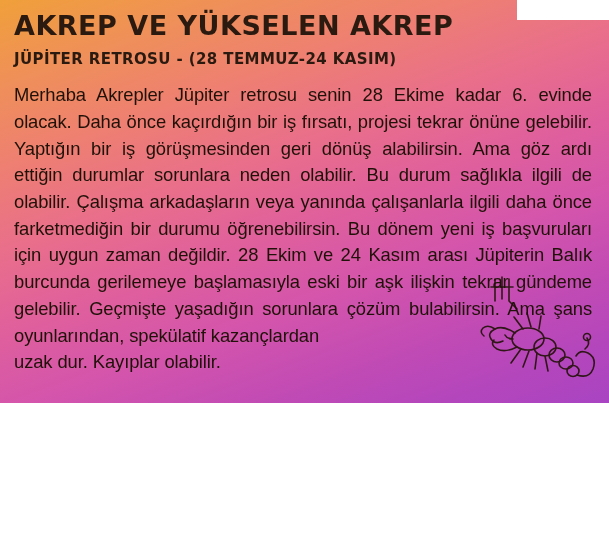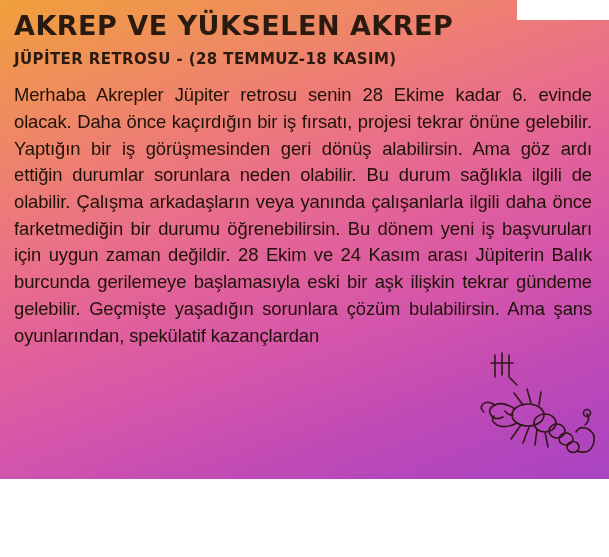--- a/index.html
+++ b/index.html
@@ -8,21 +8,21 @@
   }
   body {
     width: 609px;
     height: 557px;
     overflow: hidden;
     font-family: "DejaVu Sans", sans-serif;
   }
   .card {
     position: relative;
     width: 609px;
-    height: 479px;
+    height: 403px;
     box-sizing: border-box;
     background: linear-gradient(160deg,
         #f0a03a 0%,
         #ef8f5a 14%,
         #ee7f72 27%,
         #e96f8a 40%,
         #e0609c 53%,
         #d455ab 66%,
         #c24bb4 79%,
         #b446bc 90%,
@@ -94,22 +94,23 @@
 </style>
 </head>
 <body>
 
 <div class="card">
 
   <div class="corner-white"></div>
 
   <div class="content">
     <h1 class="title">AKREP VE YÜKSELEN AKREP</h1>
-    <h2 class="subtitle">JÜPİTER RETROSU - (28 TEMMUZ-18 KASIM)</h2>
+    <h2 class="subtitle">JÜPİTER RETROSU - (28 TEMMUZ-24 KASIM)</h2>
     <p class="body-text"><span>Merhaba Akrepler Jüpiter retrosu senin 28 Ekime kadar 6. evinde olacak. Daha önce kaçırdığın bir iş fırsatı, projesi tekrar önüne gelebilir. Yaptığın bir iş görüşmesinden geri dönüş alabilirsin. Ama göz ardı ettiğin durumlar sorunlara neden olabilir. Bu durum sağlıkla ilgili de olabilir. Çalışma arkadaşların veya yanında çalışanlarla ilgili daha önce farketmediğin bir durumu öğrenebilirsin. Bu dönem yeni iş başvuruları için uygun zaman değildir. 28 Ekim ve 24 Kasım arası Jüpiterin Balık burcunda gerilemeye başlamasıyla eski bir aşk ilişkin tekrar gündeme gelebilir. Geçmişte yaşadığın sorunlara çözüm bulabilirsin. Ama şans oyunlarından, spekülatif kazançlardan</span>
+      <span class="lastline">uzak dur. Kayıplar olabilir.</span>
     </p>
   </div>
 
   <div class="scorpion">
     <svg viewBox="0 0 130 140" xmlns="http://www.w3.org/2000/svg">
       <g fill="none" stroke="#2a1410" stroke-width="1.6" stroke-linecap="round" stroke-linejoin="round">
 
         <path d="M22 18 L22 40 M29 16 L29 38 M36 18 L36 40 M36 40 L44 48"></path>
         <path d="M18 26 L40 26"></path>
 

